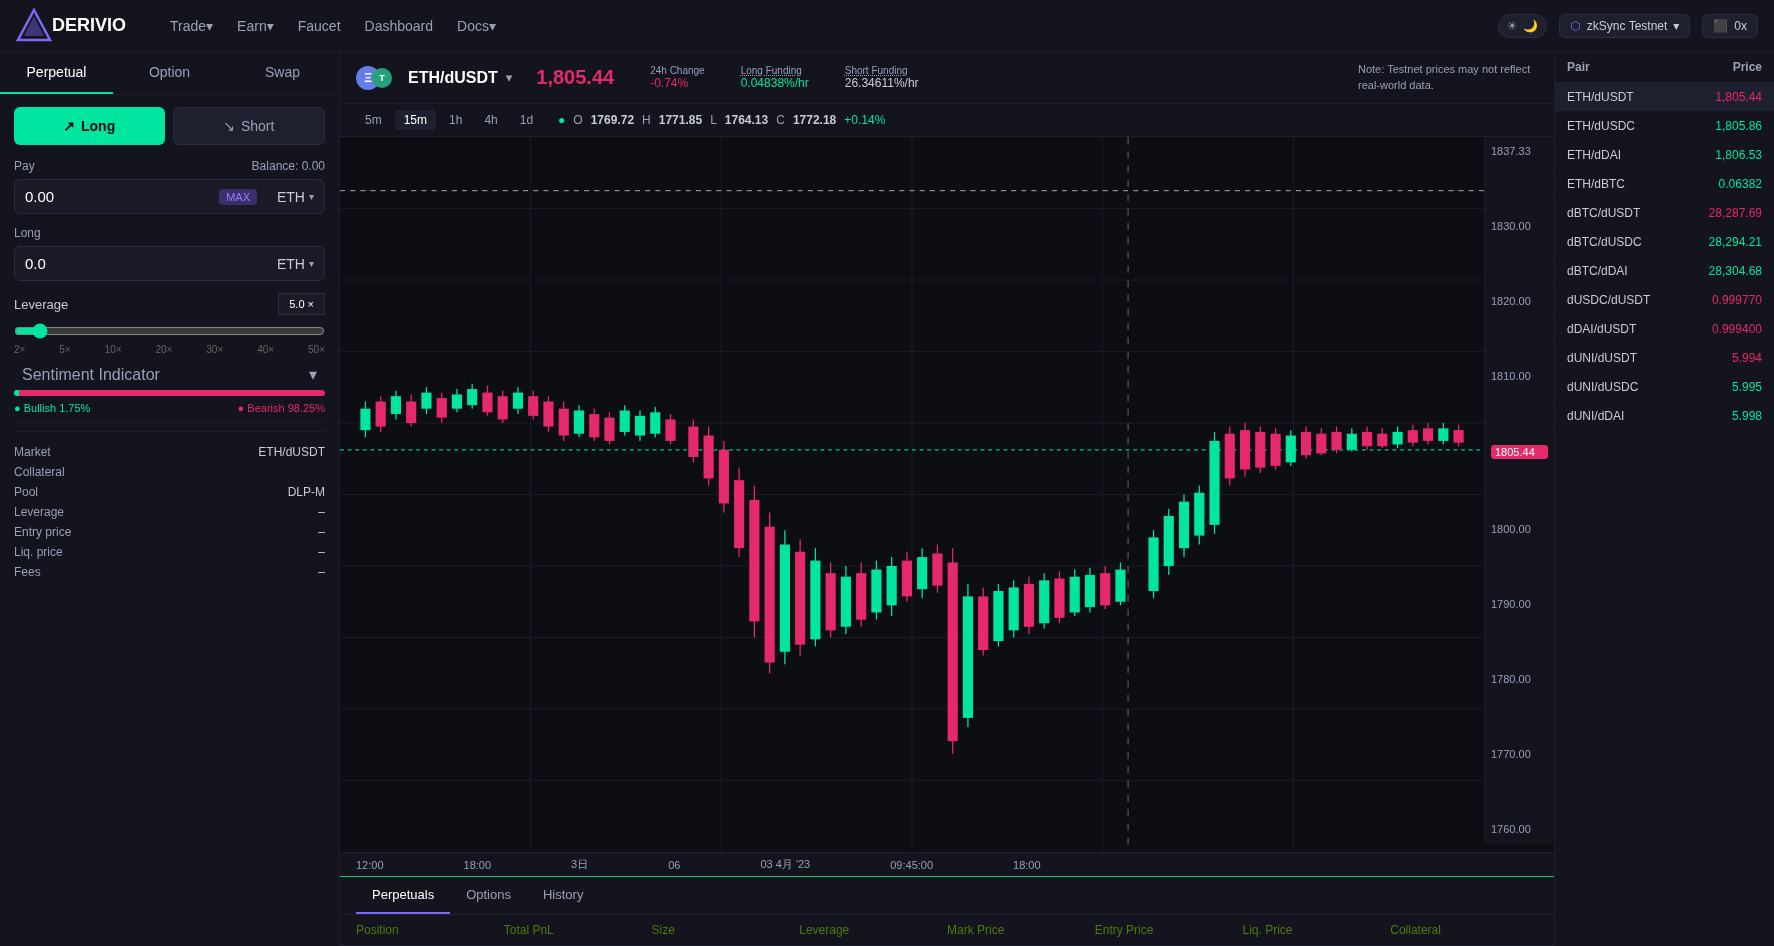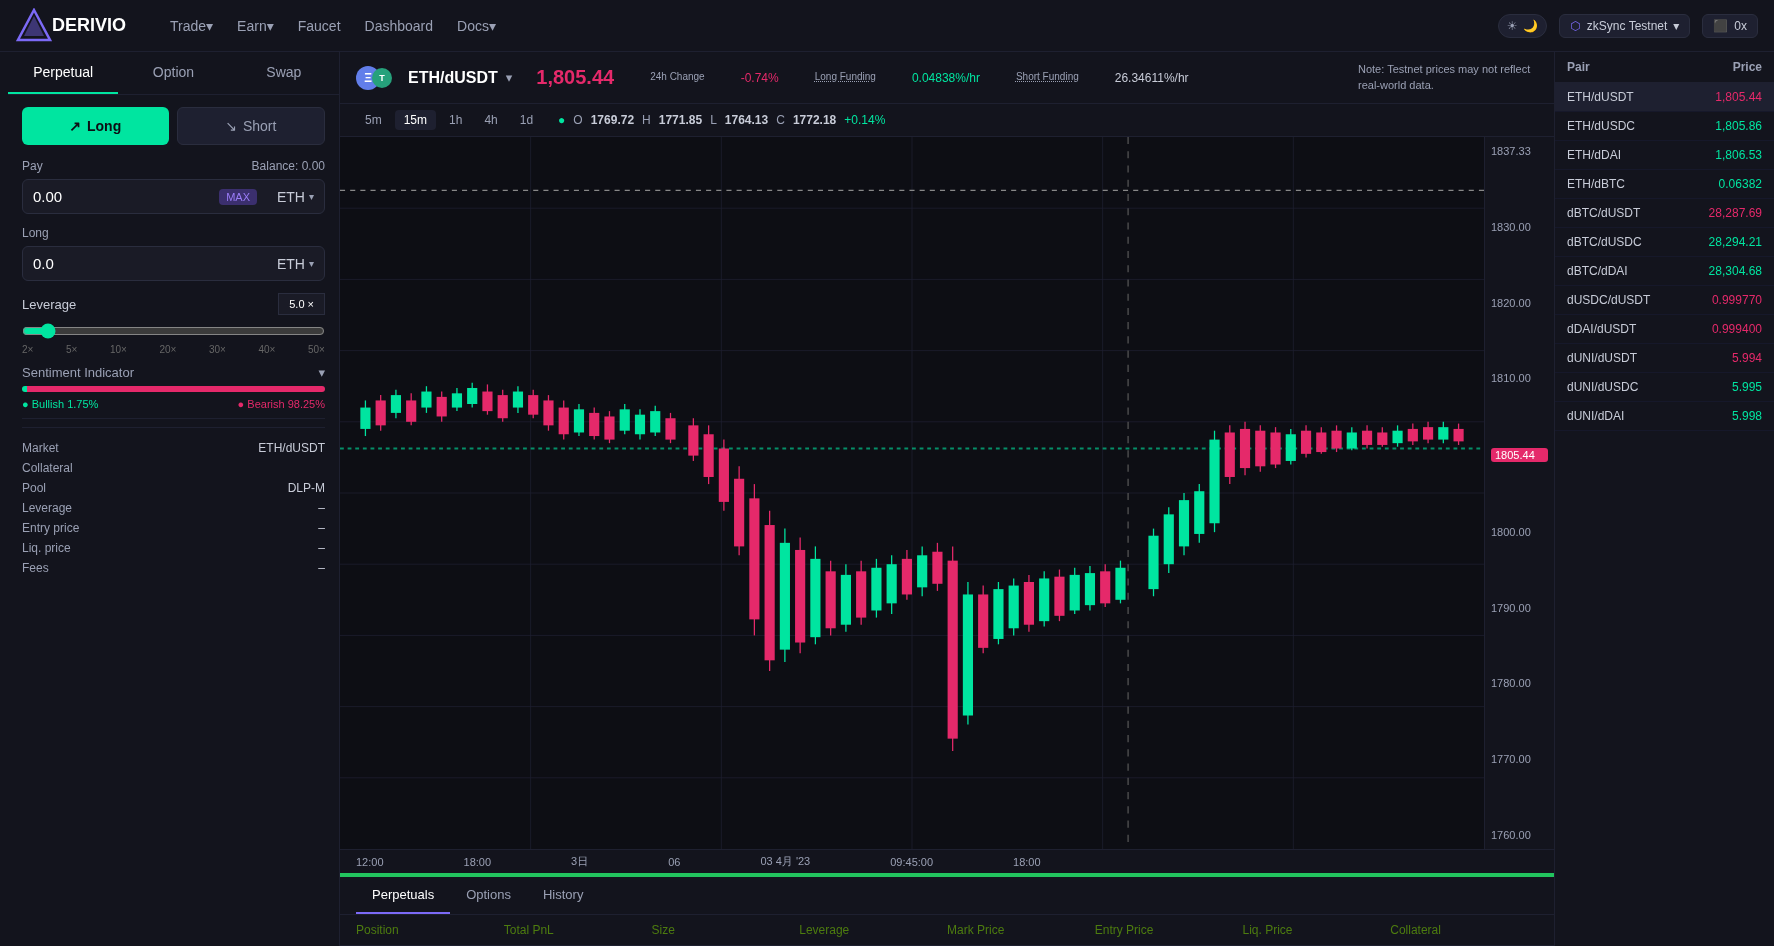--- a/index.html
+++ b/index.html
@@ -13,21 +13,21 @@
     .nav-spacer { flex: 1; }
     .nav-right { display: flex; align-items: center; gap: 12px; }
     .theme-toggle { background: #1e2030; border: 1px solid #2a2d3e; border-radius: 20px; padding: 4px 8px; display: flex; align-items: center; gap: 6px; cursor: pointer; color: #9aa0b4; font-size: 12px; }
     .network-badge { background: #1e2030; border: 1px solid #2a2d3e; border-radius: 6px; padding: 4px 10px; display: flex; align-items: center; gap: 6px; cursor: pointer; color: #c8ccd8; font-size: 12px; }
     .wallet-btn { background: #1e2030; border: 1px solid #2a2d3e; border-radius: 6px; padding: 4px 10px; display: flex; align-items: center; gap: 6px; cursor: pointer; color: #c8ccd8; font-size: 12px; }
 
     
     .main-layout { display: flex; height: calc(946px - 52px); }
 
     
-    .left-panel { width: 340px; background: #13141d; border-right: 1px solid #1e2030; display: flex; flex-direction: column; overflow: hidden; padding-left: 8px; }
+    .left-panel { width: 340px; background: #13141d; border-right: 1px solid #1e2030; display: flex; flex-direction: column; overflow: hidden; }
     .tab-bar { display: flex; border-bottom: 1px solid #1e2030; }
     .tab-btn { flex: 1; padding: 12px 0; text-align: center; cursor: pointer; font-size: 14px; color: #9aa0b4; border-bottom: 2px solid transparent; }
     .tab-btn.active { color: #fff; border-bottom: 2px solid #00e5a0; }
     .panel-body { padding: 12px 14px; overflow-y: auto; flex: 1; }
 
     
     .ls-buttons { display: flex; gap: 8px; margin-bottom: 14px; }
     .long-btn { flex: 1; background: #00e5a0; color: #0d0e14; border: none; border-radius: 6px; padding: 10px 0; font-size: 14px; font-weight: 600; cursor: pointer; display: flex; align-items: center; justify-content: center; gap: 6px; }
     .short-btn { flex: 1; background: #1e2030; color: #9aa0b4; border: 1px solid #2a2d3e; border-radius: 6px; padding: 10px 0; font-size: 14px; cursor: pointer; display: flex; align-items: center; justify-content: center; gap: 6px; }
 
@@ -42,65 +42,65 @@
     .section-label { font-size: 12px; color: #9aa0b4; margin-bottom: 6px; }
 
     
     .leverage-row { display: flex; justify-content: space-between; align-items: center; margin-bottom: 8px; }
     .leverage-val { background: #1a1b26; border: 1px solid #2a2d3e; border-radius: 0; padding: 4px 10px; font-size: 11px; color: #fff; }
     .leverage-slider-container { margin-bottom: 4px; }
     .leverage-slider { width: 100%; accent-color: #00e5a0; cursor: pointer; }
     .leverage-marks { display: flex; justify-content: space-between; font-size: 10px; color: #666; margin-top: 2px; }
 
     
-    .sentiment-header { display: flex; justify-content: space-between; align-items: center; margin: 10px 0 6px; font-size: 13px; color: #9aa0b4; }
+    .sentiment-header { display: flex; justify-content: space-between; align-items: center; margin: 10px 8px 6px; font-size: 16px; color: #9aa0b4; }
     .sentiment-bar { height: 6px; border-radius: 3px; background: linear-gradient(to right, #00e5a0 1.75%, #e5296a 1.75%); margin-bottom: 6px; }
     .sentiment-vals { display: flex; justify-content: space-between; font-size: 11px; }
     .bull { color: #00e5a0; }
     .bear { color: #e5296a; }
 
     
     .info-section { border-top: 1px solid #1e2030; padding-top: 10px; margin-top: 4px; }
     .info-row { display: flex; justify-content: space-between; font-size: 12px; padding: 3px 0; }
     .info-key { color: #9aa0b4; }
     .info-val { color: #c8ccd8; }
 
     
     .center-area { flex: 1; display: flex; flex-direction: column; overflow: hidden; }
     .chart-header { display: flex; align-items: center; padding: 0 16px; height: 52px; border-bottom: 1px solid #1e2030; gap: 16px; background: #13141d; }
     .pair-info { display: flex; align-items: center; gap: 8px; cursor: pointer; }
     .eth-icon { width: 24px; height: 24px; border-radius: 50%; background: #627eea; display: flex; align-items: center; justify-content: center; font-size: 12px; font-weight: 700; color: #fff; }
     .usdt-icon { width: 20px; height: 20px; border-radius: 50%; background: #26a17b; display: flex; align-items: center; justify-content: center; font-size: 9px; font-weight: 700; color: #fff; position: relative; left: -8px; }
     .pair-name { font-size: 16px; font-weight: 600; color: #fff; }
     .pair-caret { color: #9aa0b4; }
     .price-big { font-size: 20px; font-weight: 700; color: #e5296a; margin-left: 8px; }
-    .stat-group { display: flex; flex-direction: row; margin-left: 20px; gap: 36px; }
+    .stat-group { display: flex; flex-direction: column; margin-left: 20px; }
     .stat-label { font-size: 10px; color: #9aa0b4; }
     .stat-val { font-size: 12px; color: #c8ccd8; }
     .stat-val.neg { color: #e5296a; }
     .stat-val.pos { color: #00e5a0; }
     .note-text { margin-left: auto; font-size: 11px; color: #9aa0b4; max-width: 180px; line-height: 1.4; }
 
     
     .tf-bar { display: flex; align-items: center; padding: 6px 16px; background: #13141d; border-bottom: 1px solid #1e2030; gap: 4px; }
     .tf-btn { padding: 3px 9px; border-radius: 4px; cursor: pointer; font-size: 12px; color: #9aa0b4; border: none; background: transparent; }
     .tf-btn.active { background: #1e2030; color: #fff; }
     .ohlc-info { margin-left: 12px; font-size: 12px; color: #9aa0b4; display: flex; gap: 8px; }
     .ohlc-info span { display: inline; }
     .ohlc-val { color: #c8ccd8; font-weight: bold; }
     .ohlc-pos { color: #00e5a0; }
 
     
     .chart-canvas { flex: 1; position: relative; overflow: hidden; background: #0d0e14; }
-    .chart-price-axis { position: absolute; right: 0; top: 0; bottom: 0; width: 70px; background: #13141d; border-left: 1px solid #1e2030; display: flex; flex-direction: column; justify-content: space-between; padding: 8px 6px; font-size: 11px; color: #9aa0b4; }
+    .chart-price-axis { position: absolute; right: 0; top: 0; bottom: 9px; width: 70px; background: #13141d; border-left: 1px solid #1e2030; display: flex; flex-direction: column; justify-content: space-between; padding: 8px 6px; font-size: 11px; color: #9aa0b4; }
     .price-label-highlight { background: #e5296a; color: #fff; border-radius: 3px; padding: 1px 4px; }
     .chart-time-axis { height: 24px; background: #13141d; border-top: 1px solid #1e2030; display: flex; align-items: center; padding: 0 16px; gap: 80px; font-size: 11px; color: #9aa0b4; }
 
     
-    .bottom-tabs { background: #13141d; border-top: 4px solid #22c55e; }
+    .bottom-tabs { background: #13141d; border-top: 1px solid #22c55e; }
     .bottom-tab-bar { display: flex; padding: 0 16px; border-bottom: 1px solid #1e2030; }
     .bottom-tab { padding: 10px 16px; cursor: pointer; font-size: 13px; color: #9aa0b4; border-bottom: 2px solid transparent; }
     .bottom-tab.active { color: #fff; border-bottom: 2px solid #7c6af7; }
     .positions-header { display: flex; padding: 8px 16px; font-size: 12px; color: #4d7c0f; border-bottom: 1px solid #1e2030; }
     .positions-header .col { flex: 1; }
 
     
     .right-panel { width: 220px; background: #13141d; border-left: 1px solid #1e2030; overflow-y: auto; }
     .rp-header { display: flex; padding: 8px 12px; font-size: 12px; color: #9aa0b4; border-bottom: 1px solid #1e2030; font-weight: 600; }
     .rp-header .rp-pair { flex: 1; }

